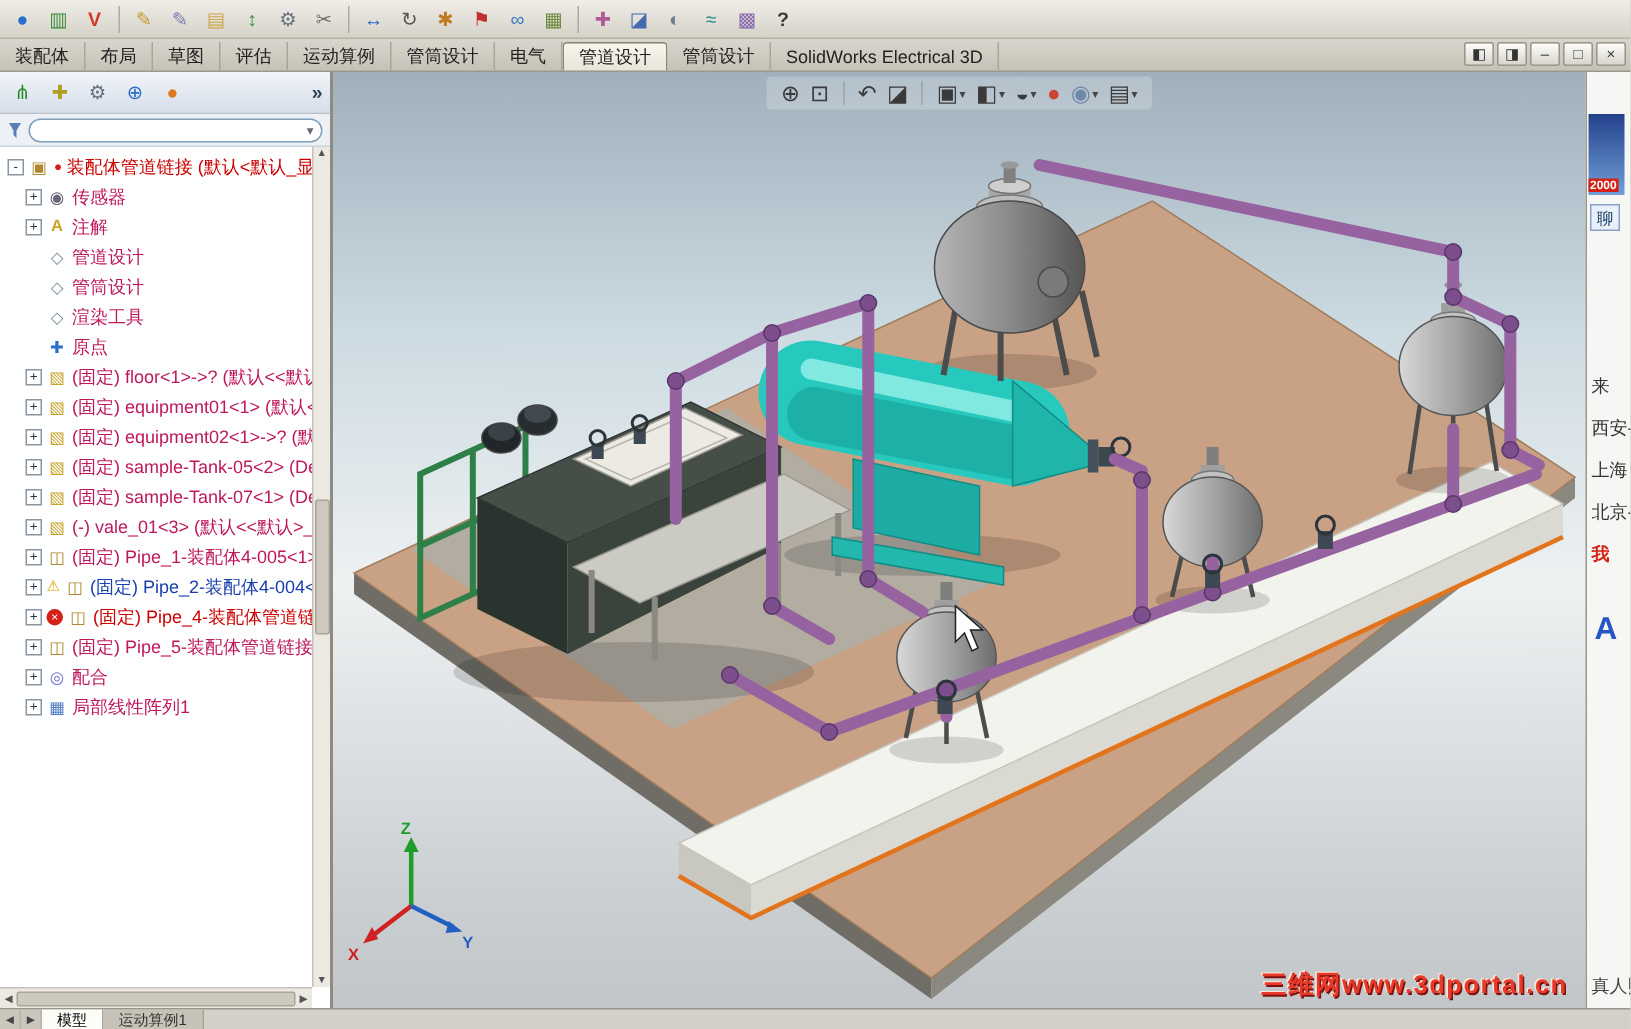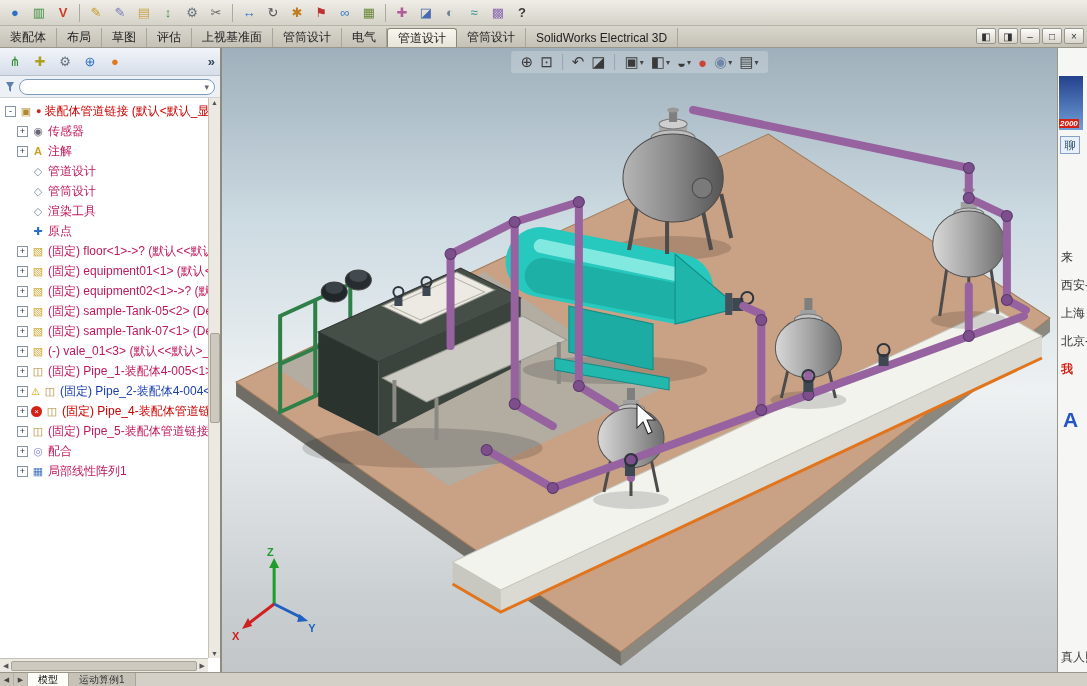--- a/index.html
+++ b/index.html
@@ -69,21 +69,21 @@
   .heads-up { position:absolute; top:3px; left:50%; transform:translateX(-50%); display:flex; align-items:center;
     gap:7px; padding:2px 10px; background:rgba(255,255,255,0.22); border-radius:3px; z-index:20; }
   .hu-btn { display:flex; align-items:center; gap:1px; font-size:15px; color:#3a3a3a; }
   .hu-dd { font-size:8px; color:#444; }
   .hu-sep { width:1px; height:16px; background:#9aa4ac; margin:0 2px; }
   .watermark { position:absolute; right:12px; bottom:4px; font-size:17px; font-weight:bold; color:#e8392b;
     letter-spacing:1px; text-shadow:1px 1px 0 #7e120c, -1px -1px 0 #ffe8d8; z-index:30; white-space:nowrap; }
 
   
   .task-pane { width:30px; background:#f6f7f4; border-left:1px solid #9a968c; position:relative; overflow:hidden; flex:none; }
-  .ad { width:24px; height:54px; background:linear-gradient(#24418c,#6f9fd8); position:relative; margin:28px 0 6px 1px;font-style:italic; }
+  .ad { width:24px; height:54px; background:linear-gradient(#24418c,#6f9fd8); position:relative; margin:28px 0 6px 1px; }
   .ad-label { position:absolute; bottom:2px; left:0; background:#d42015; color:#fff; font-size:8px; font-weight:bold; padding:0 1px; }
   .tp-chat { width:20px; height:18px; background:#e8f0fa; border:1px solid #88a0c8; font-size:11px; display:flex;
     align-items:center; justify-content:center; margin-left:2px; color:#246; }
   .tp-lines { margin-top:95px; display:flex; flex-direction:column; gap:11px; padding-left:3px; font-size:12px;
     color:#333; white-space:nowrap; }
   .tp-line.red { color:#d42015; font-weight:bold; }
   .tp-letter { color:#2457c5; font-weight:bold; font-size:21px; margin:30px 0 0 5px; }
   .tp-photo { position:absolute; bottom:6px; left:3px; font-size:12px; color:#444; white-space:nowrap; }
 
   
@@ -123,21 +123,21 @@
   <span class="mt-btn" style="color:#2a8f8f">≈</span>
   <span class="mt-btn" style="color:#8a6ab0">▩</span>
   <span class="mt-btn" style="color:#3a3a3a;font-weight:bold">?</span>
 </div>
 
 <div class="tab-bar">
   <div class="tab">装配体</div>
   <div class="tab">布局</div>
   <div class="tab">草图</div>
   <div class="tab">评估</div>
-  <div class="tab">上视基准面</div>
+  <div class="tab">运动算例</div>
   <div class="tab">管筒设计</div>
   <div class="tab">电气</div>
   <div class="tab active">管道设计</div>
   <div class="tab">管筒设计</div>
   <div class="tab">SolidWorks Electrical 3D</div>
   <div class="win-controls">
     <span class="wc-btn">◧</span>
     <span class="wc-btn">◨</span>
     <span class="wc-btn">–</span>
     <span class="wc-btn">□</span>
@@ -497,20 +497,21 @@
       <span class="hu-btn" style="color:#6f87a8">
           <span>◉</span>
           <span class="hu-dd">▾</span>
         </span>
       <span class="hu-btn">
           <span>▤</span>
           <span class="hu-dd">▾</span>
         </span>
     </div>
 
+    <div class="watermark">三维网www.3dportal.cn</div>
   </div>
 
   <div class="task-pane">
     <div class="ad">
       <span class="ad-label">2000</span>
     </div>
     <div class="tp-chat">聊</div>
     <div class="tp-lines">
       <div class="tp-line">来</div>
       <div class="tp-line">西安-</div>

